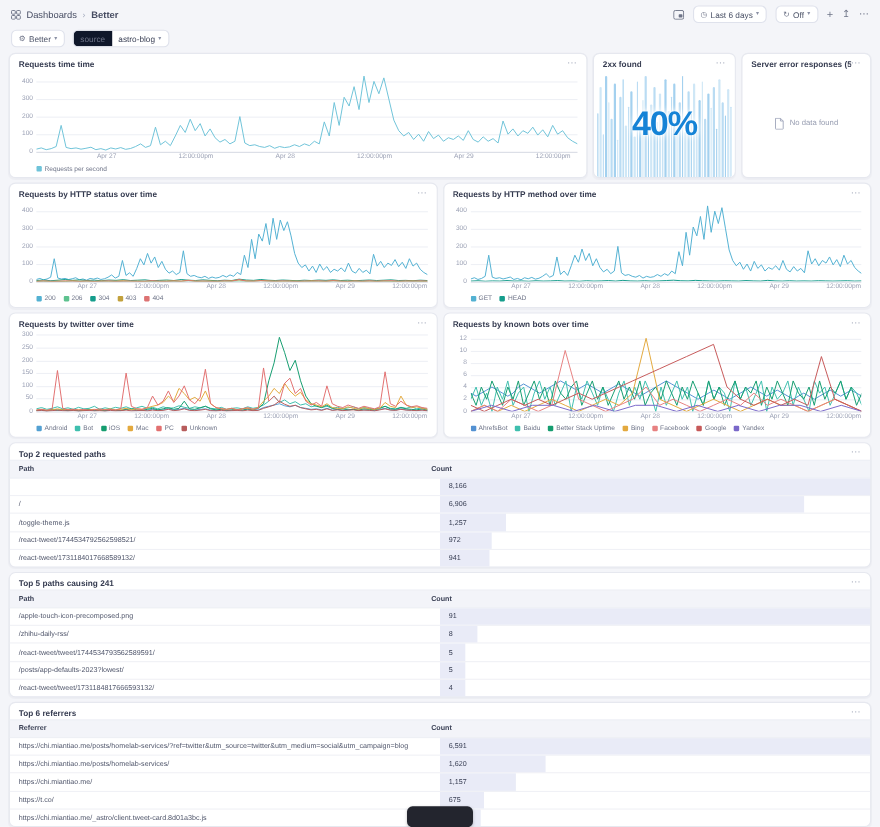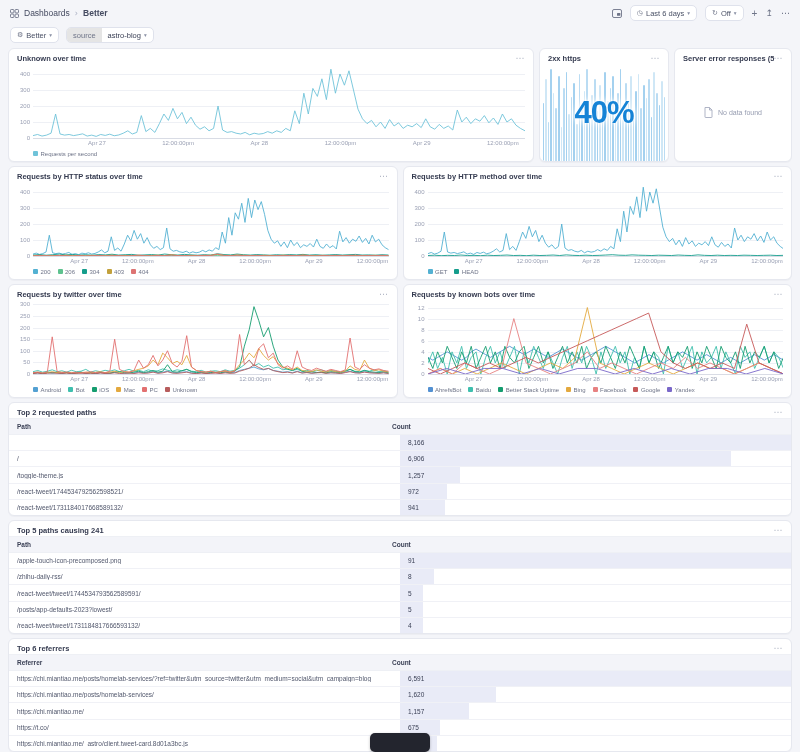--- a/index.html
+++ b/index.html
@@ -9,21 +9,21 @@
   .topbar{display:flex;align-items:center;justify-content:space-between;height:26px;padding:0 10px}
   .crumbs{display:flex;align-items:center;gap:5px;font-size:8.5px;color:#454b61}
   .crumbs .sep{color:#a7adc0;font-size:8px}
   .controls{display:flex;align-items:center;gap:8px}
   .pill{display:inline-flex;align-items:center;gap:3px;border:1px solid #dfe2ec;background:#fff;border-radius:5px;padding:2.5px 6px;font-size:7.5px;color:#4a5166;cursor:default}
   .caret{font-size:5.5px;color:#8b91a5}
   .iconbtn{color:#6e7488;font-size:9px;line-height:9px}
   
   .filterbar{display:flex;align-items:center;gap:7px;padding:1px 10px 5px}
   .chip{display:inline-flex;align-items:stretch;border:1px solid #dfe2ec;border-radius:5px;overflow:hidden;font-size:7.5px;background:#fff}
-  .chip .key{background:#e5e5e5;padding:2.5px 6px;color:#6e7488;display:flex;align-items:center}
+  .chip .key{background:#0f172a;padding:2.5px 6px;color:#6e7488;display:flex;align-items:center}
   .chip .val{padding:2.5px 6px;color:#3b4156;display:flex;align-items:center;gap:3px}
   
   .grid{padding:0 8px;display:flex;flex-direction:column;gap:4px}
   .row{display:flex;gap:5px}
   .panel{background:#fff;border:1px solid #e6e8ef;border-radius:6px;display:flex;flex-direction:column;box-shadow:0 1px 1px rgba(25,35,65,.03);min-width:0}
   .h1{height:112px}
   .w-lg{width:524px}.w-s1{width:128px}.w-s2{flex:1}
   .half{flex:1}
   .panel-head{display:flex;justify-content:space-between;align-items:center;padding:5px 8px 1px}
   .panel-title{font-size:7.5px;font-weight:700;color:#353b50;white-space:nowrap;overflow:hidden}
@@ -113,21 +113,21 @@
       <span class="caret u">▾</span>
     </span>
   </span>
 </div>
 
 <div class="grid">
 
   <div class="row">
     <div class="panel h1 w-lg">
       <div class="panel-head">
-        <span class="panel-title">Unknown over time</span>
+        <span class="panel-title">Requests time time</span>
         <span class="panel-menu u">⋯</span>
       </div>
       <div class="chart">
           <div class="plot">
             <i class="grid zero" style="top: 100%;"></i>
             <b class="ytick" style="top: 100%;">0</b>
             <i class="grid" style="top: 77.7778%;"></i>
             <b class="ytick" style="top: 77.7778%;">100</b>
             <i class="grid" style="top: 55.5556%;"></i>
             <b class="ytick" style="top: 55.5556%;">200</b>
@@ -151,21 +151,21 @@
             <span class="li">
               <i style="background: rgb(111, 195, 217);"></i>
               <span>Requests per second</span>
             </span>
           </div>
         </div>
     </div>
 
     <div class="panel h1 w-s1">
       <div class="panel-head">
-        <span class="panel-title">2xx https</span>
+        <span class="panel-title">2xx found</span>
         <span class="panel-menu u">⋯</span>
       </div>
       <div class="stat-body">
         <div class="spark">
             <i style="height: 60%; opacity: 0.95;"></i>
             <i style="height: 85%; opacity: 0.5;"></i>
             <i style="height: 40%; opacity: 0.72;"></i>
             <i style="height: 95%; opacity: 0.95;"></i>
             <i style="height: 70%; opacity: 0.5;"></i>
             <i style="height: 55%; opacity: 0.72;"></i>

